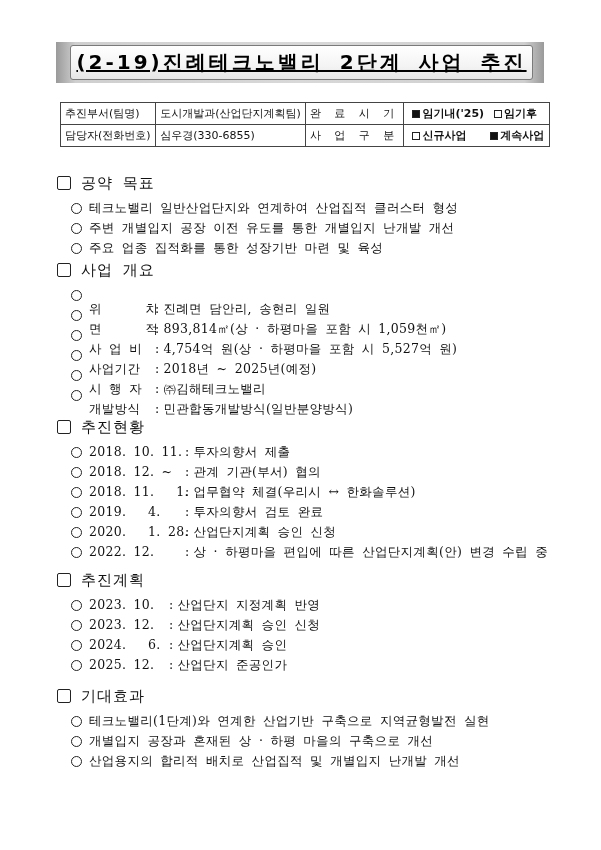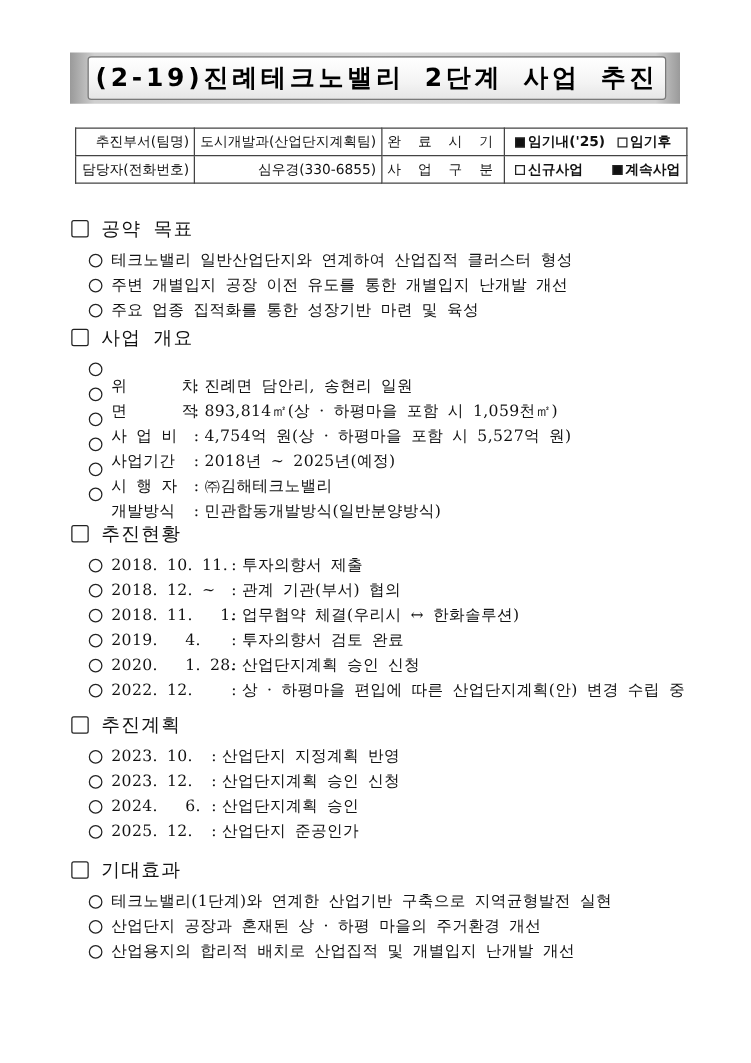--- a/index.html
+++ b/index.html
@@ -11,28 +11,29 @@
   }
   .title-inner {
     position:absolute; left:70px; top:45px; width:463px; height:35px;
     background:linear-gradient(180deg,#ffffff 0%,#f4f4f4 60%,#e6e6e6 100%);
     border:1px solid #7a7a7a; border-radius:3px; box-sizing:border-box;
     display:flex; align-items:center; justify-content:center;
   }
   .title-text {
     font-family:"DejaVu Sans", sans-serif; font-weight:bold; font-size:20px; letter-spacing:3px; color:#000;
     word-spacing:6px;
+    text-decoration:underline;
   }
 
   table.info {
     position:absolute; left:60px; top:102px; width:490px; border-collapse:collapse;
     font-family:"DejaVu Sans", sans-serif; font-size:11px;
   }
   table.info td {
-    border:1px solid #444; height:21px; padding:0 4px; text-align:right; white-space:nowrap;
+    border:1px solid #444; height:21px; padding:0 4px; text-align:left; white-space:nowrap;
   }
   table.info td.spaced { letter-spacing:5px; }
   table.info td.left { text-align:left; padding-left:8px;font-weight:bold; }
   .chk { display:inline-block; width:8px; height:8px; border:1px solid #222; vertical-align:-1px; margin-right:2px; box-sizing:border-box; }
   .chk.on { background:#111; }
   .opt { margin-right:6px; }
   .opt2 { margin-left:20px; }
 
   .section { position:absolute; left:57px; }
   .sec-head { display:flex; align-items:center; height:22px; }
@@ -210,20 +211,20 @@
     <span class="sec-box"></span>
     <span class="sec-title">기대효과</span>
   </div>
   <div class="items">
     <div class="item">
         <span class="bullet"></span>
         <span class="item-text">테크노밸리(1단계)와 연계한 산업기반 구축으로 지역균형발전 실현</span>
       </div>
     <div class="item">
         <span class="bullet"></span>
-        <span class="item-text">산업단지 공장과 혼재된 상 · 하평 마을의 주거환경 개선</span>
+        <span class="item-text">개별입지 공장과 혼재된 상 · 하평 마을의 구축으로 개선</span>
       </div>
     <div class="item">
         <span class="bullet"></span>
         <span class="item-text">산업용지의 합리적 배치로 산업집적 및 개별입지 난개발 개선</span>
       </div>
   </div>
 </div>
 
 </body></html>

